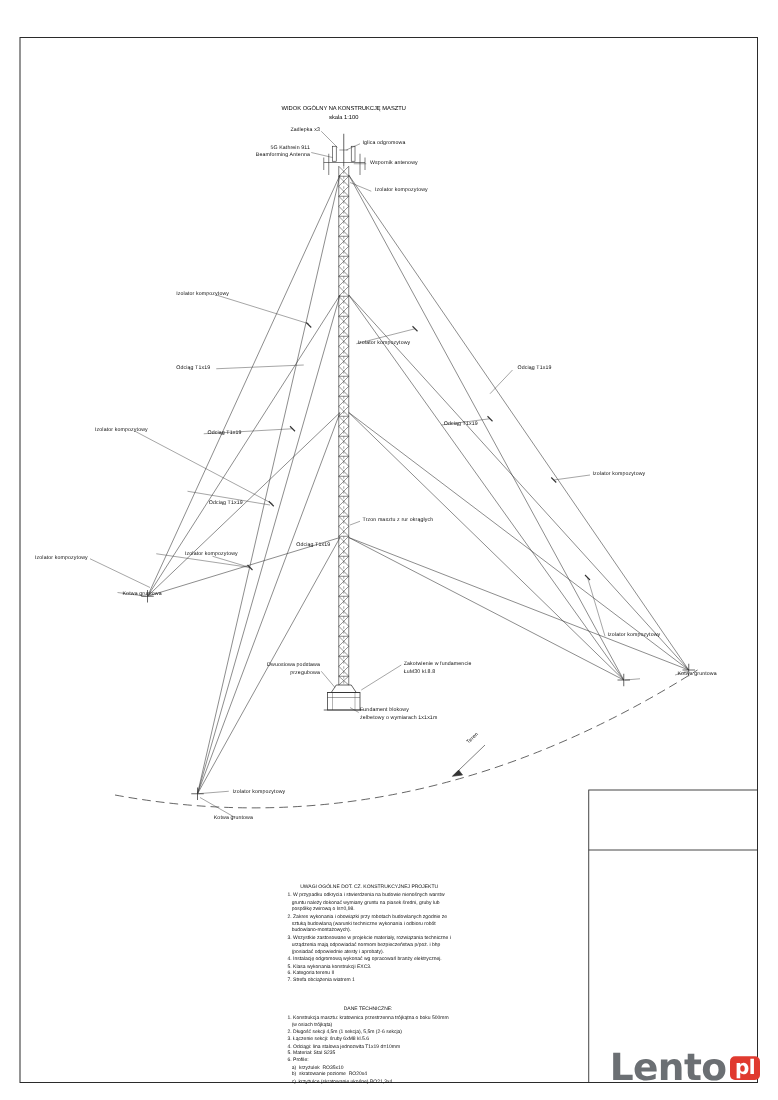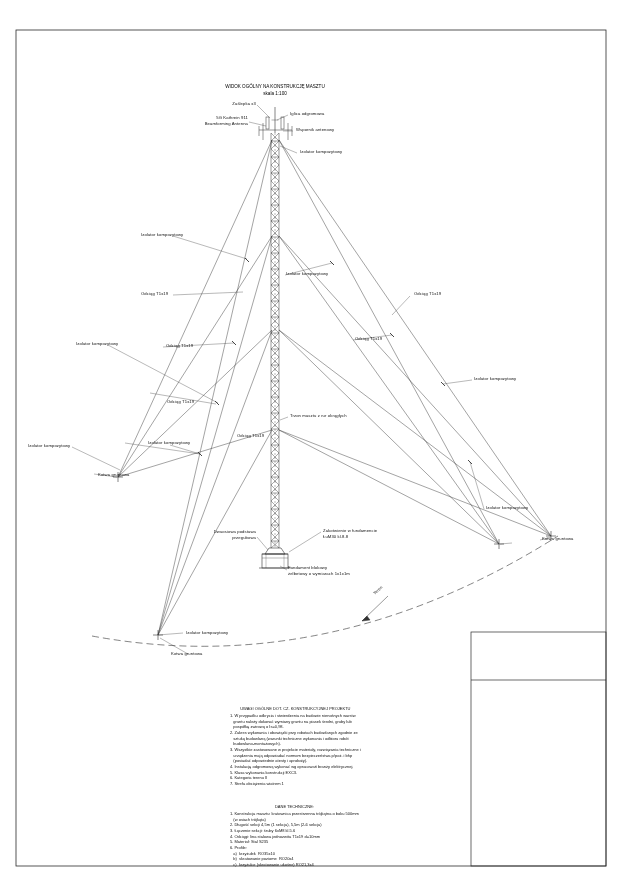--- a/index.html
+++ b/index.html
@@ -313,13 +313,17 @@
 2. Długość sekcji 4,5m (1 sekcja), 5,5m (2-6 sekcja)
 3. Łączenie sekcji: śruby 6xM8 kl.5.6
 4. Odciągi: lina stalowa jednozwita T1x19 d=10mm
 5. Materiał: Stal S235
 6. Profile:
    a)  krzyżulek  RO35x10
    b)  skratowanie poziome  RO20x4
    c)  krzyżulce (skratowanie ukośne) RO21,3x4</span>
   </div>
 
+  <div id="watermark">
+    <span>Lento</span>
+    <span class="pl">pl</span>
+  </div>
 </div>
 
 </body></html>

